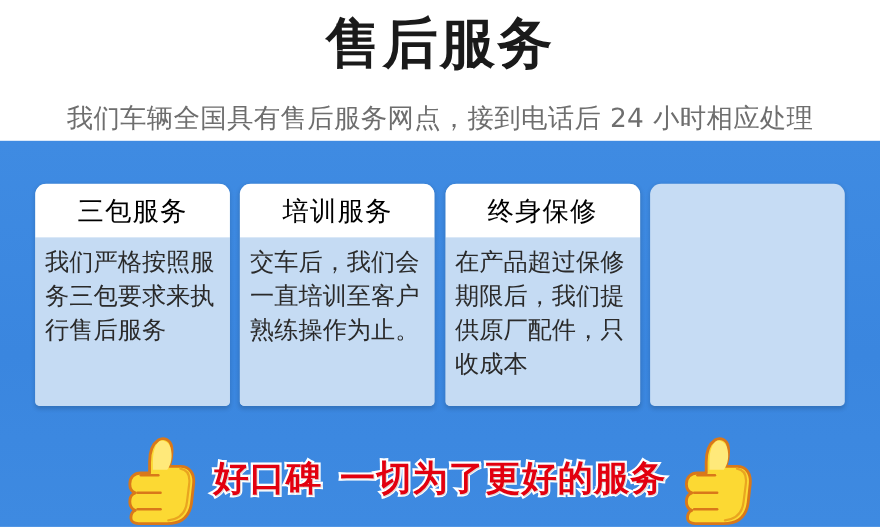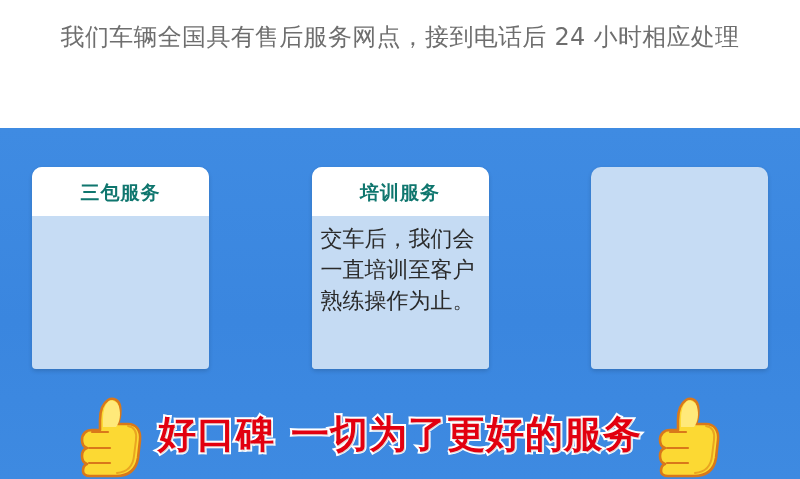--- a/index.html
+++ b/index.html
@@ -83,24 +83,24 @@
     background: #c6dcf4;
   }
   .card-header {
     height: 49px;
     background: #ffffff;
     display: flex;
     align-items: center;
     justify-content: center;
   }
   .card-title {
-    font-size: 19px;
+    font-size: 24px;
     line-height: 26px;
-    font-weight: bold;
-    color: #0f766e;
+    font-weight: normal;
+    color: #000000;
     letter-spacing: 1px;
     font-family: "DejaVu Sans", "Liberation Sans", sans-serif;
   }
   .card-body {
     flex: 1;
     background: #c5dbf3;
     padding: 7px 9px 6px 9px;
     box-sizing: border-box;
   }
   .card-text {
@@ -124,21 +124,21 @@
     align-items: center;
     justify-content: center;
   }
   .thumb {
     width: 78px;
     height: 88px;
     flex: 0 0 auto;
   }
   .thumb svg { display: block; }
   .banner-text {
-    font-size: 38px;
+    font-size: 32px;
     line-height: 58px;
     font-weight: bold;
     color: #e2000f;
     letter-spacing: 1px;
     white-space: nowrap;
     padding: 0 8px;
     -webkit-text-stroke: 4px #ffffff;
     paint-order: stroke fill;
     text-shadow:
       0 0 0 #ffffff,
@@ -146,42 +146,54 @@
     font-family: "DejaVu Sans", "Liberation Sans", sans-serif;
   }
   .banner-text .gap { display: inline-block; width: 16px; }
 </style>
 </head>
 <body>
 
 <div id="page">
 
   <div class="header">
+    <h1 class="header-title">售后服务</h1>
     <p class="header-subtitle">我们车辆全国具有售后服务网点，接到电话后 24 小时相应处理</p>
   </div>
 
   <div class="blue-area">
 
     <div class="cards">
 
       <div class="card">
         <div class="card-header">
           <span class="card-title">三包服务</span>
         </div>
+        <div class="card-body">
+          <span class="card-text">我们严格按照服务三包要求来执行售后服务</span>
+        </div>
       </div>
 
       <div class="card">
         <div class="card-header">
           <span class="card-title">培训服务</span>
         </div>
         <div class="card-body">
           <span class="card-text">交车后，我们会一直培训至客户熟练操作为止。</span>
         </div>
       </div>
 
+      <div class="card">
+        <div class="card-header">
+          <span class="card-title">终身保修</span>
+        </div>
+        <div class="card-body">
+          <span class="card-text">在产品超过保修期限后，我们提供原厂配件，只收成本</span>
+        </div>
+      </div>
 
       <div class="card">
       </div>
 
     </div>
 
     <div class="banner">
 
       <span class="thumb">
         <svg width="78" height="88" viewBox="0 0 78 88" xmlns="http://www.w3.org/2000/svg">

